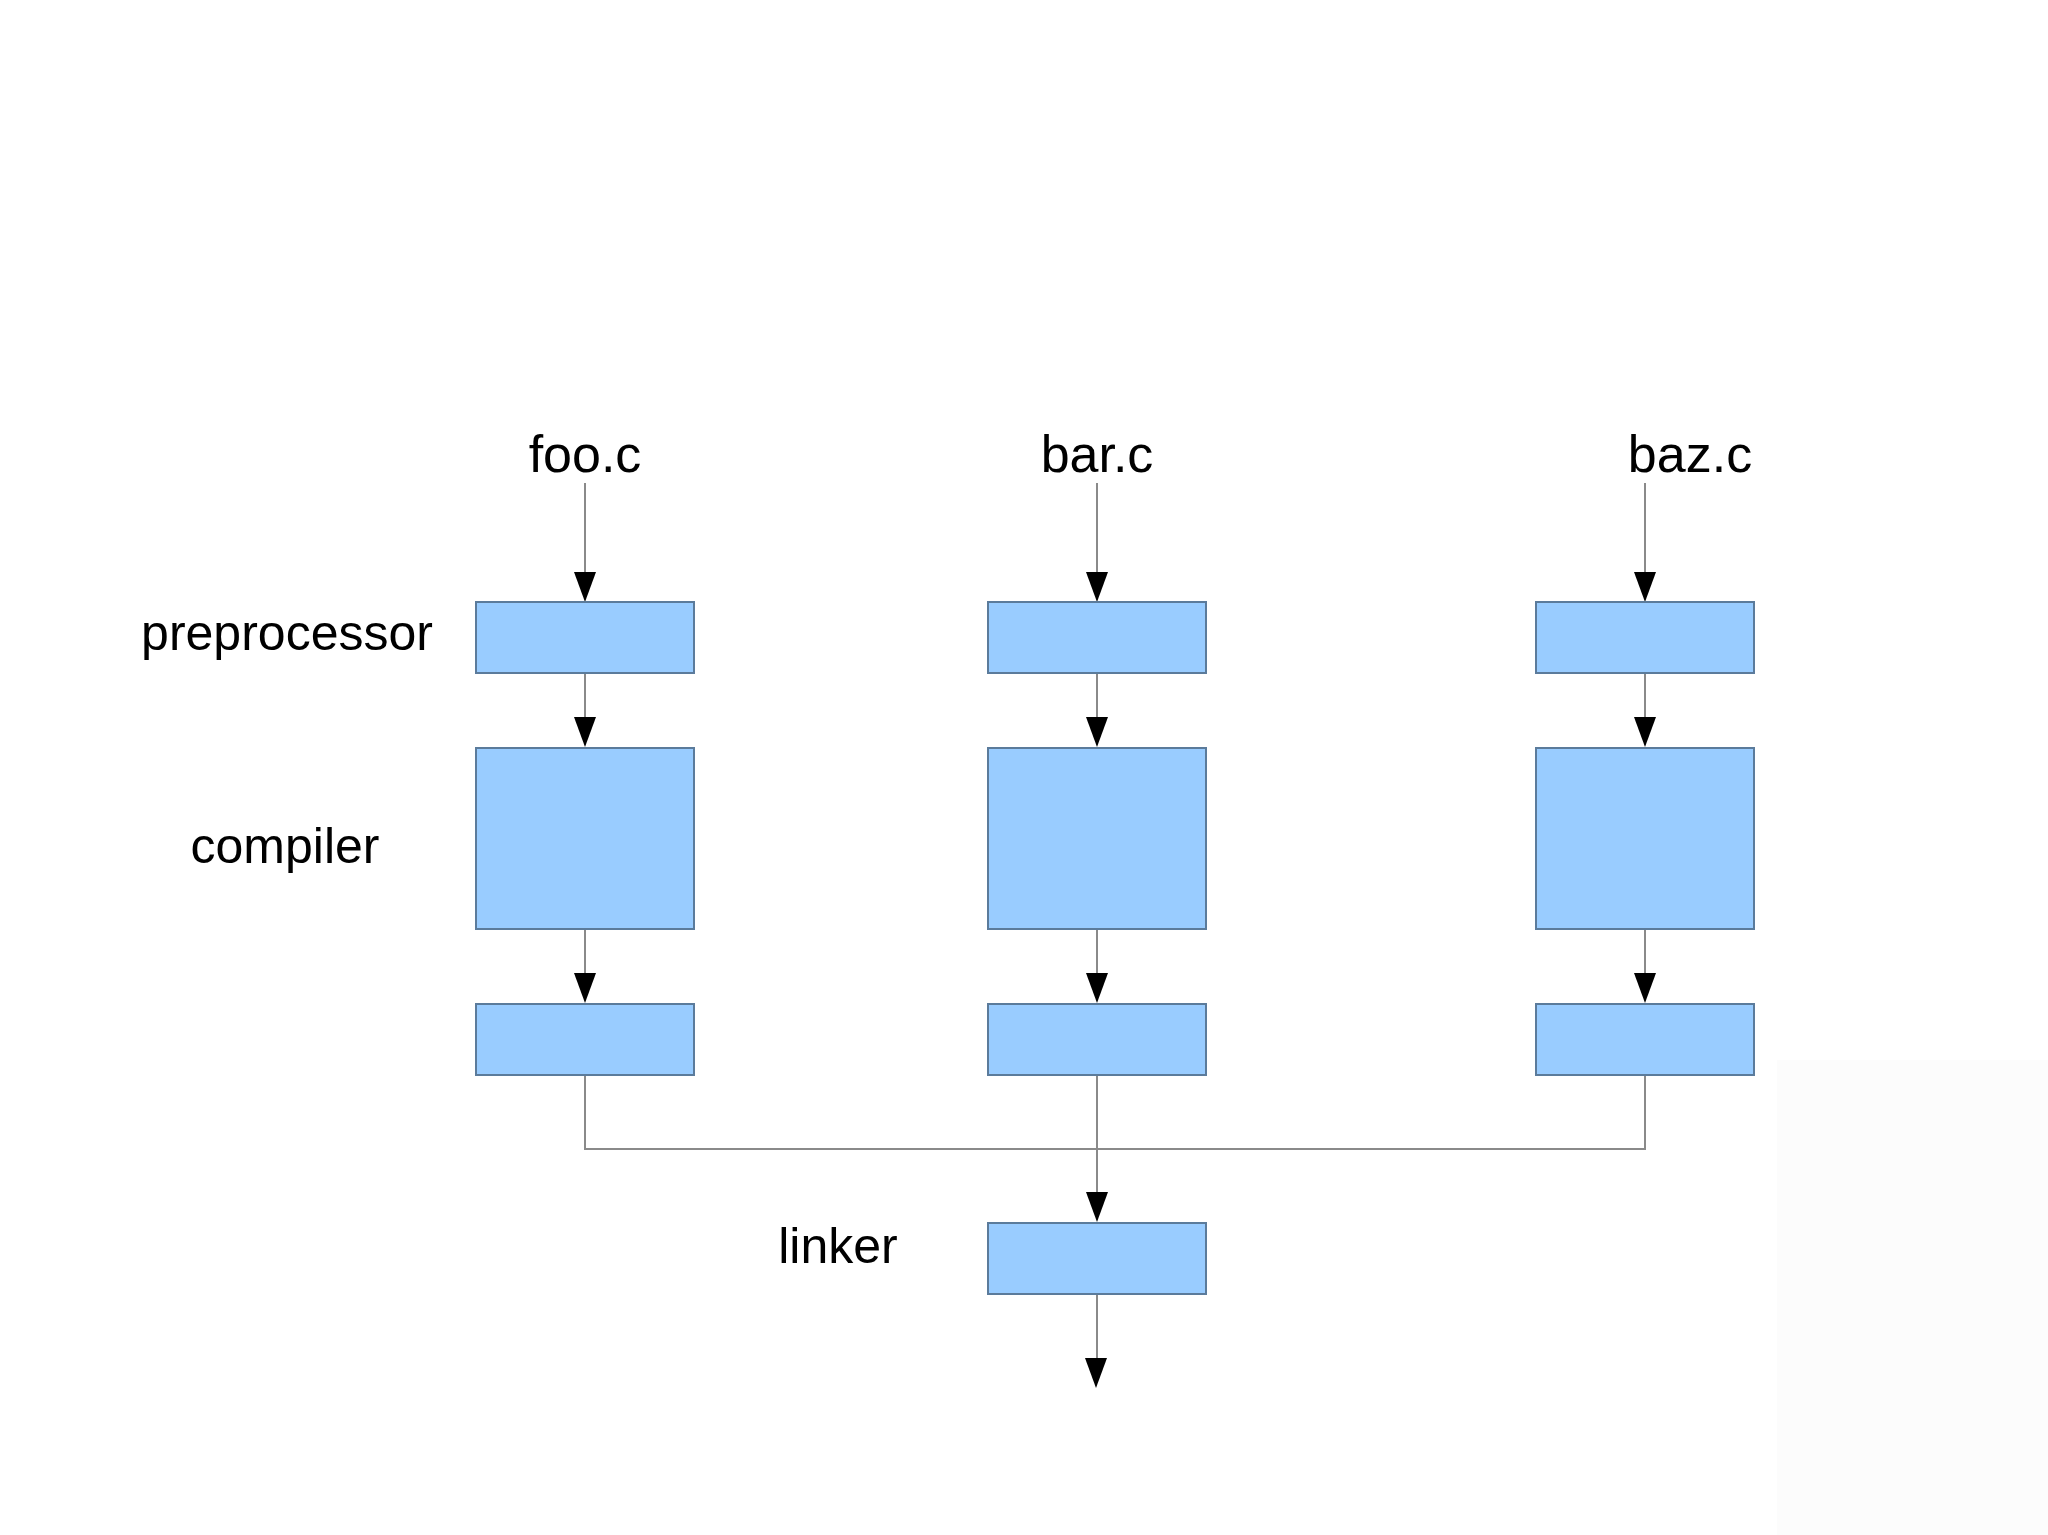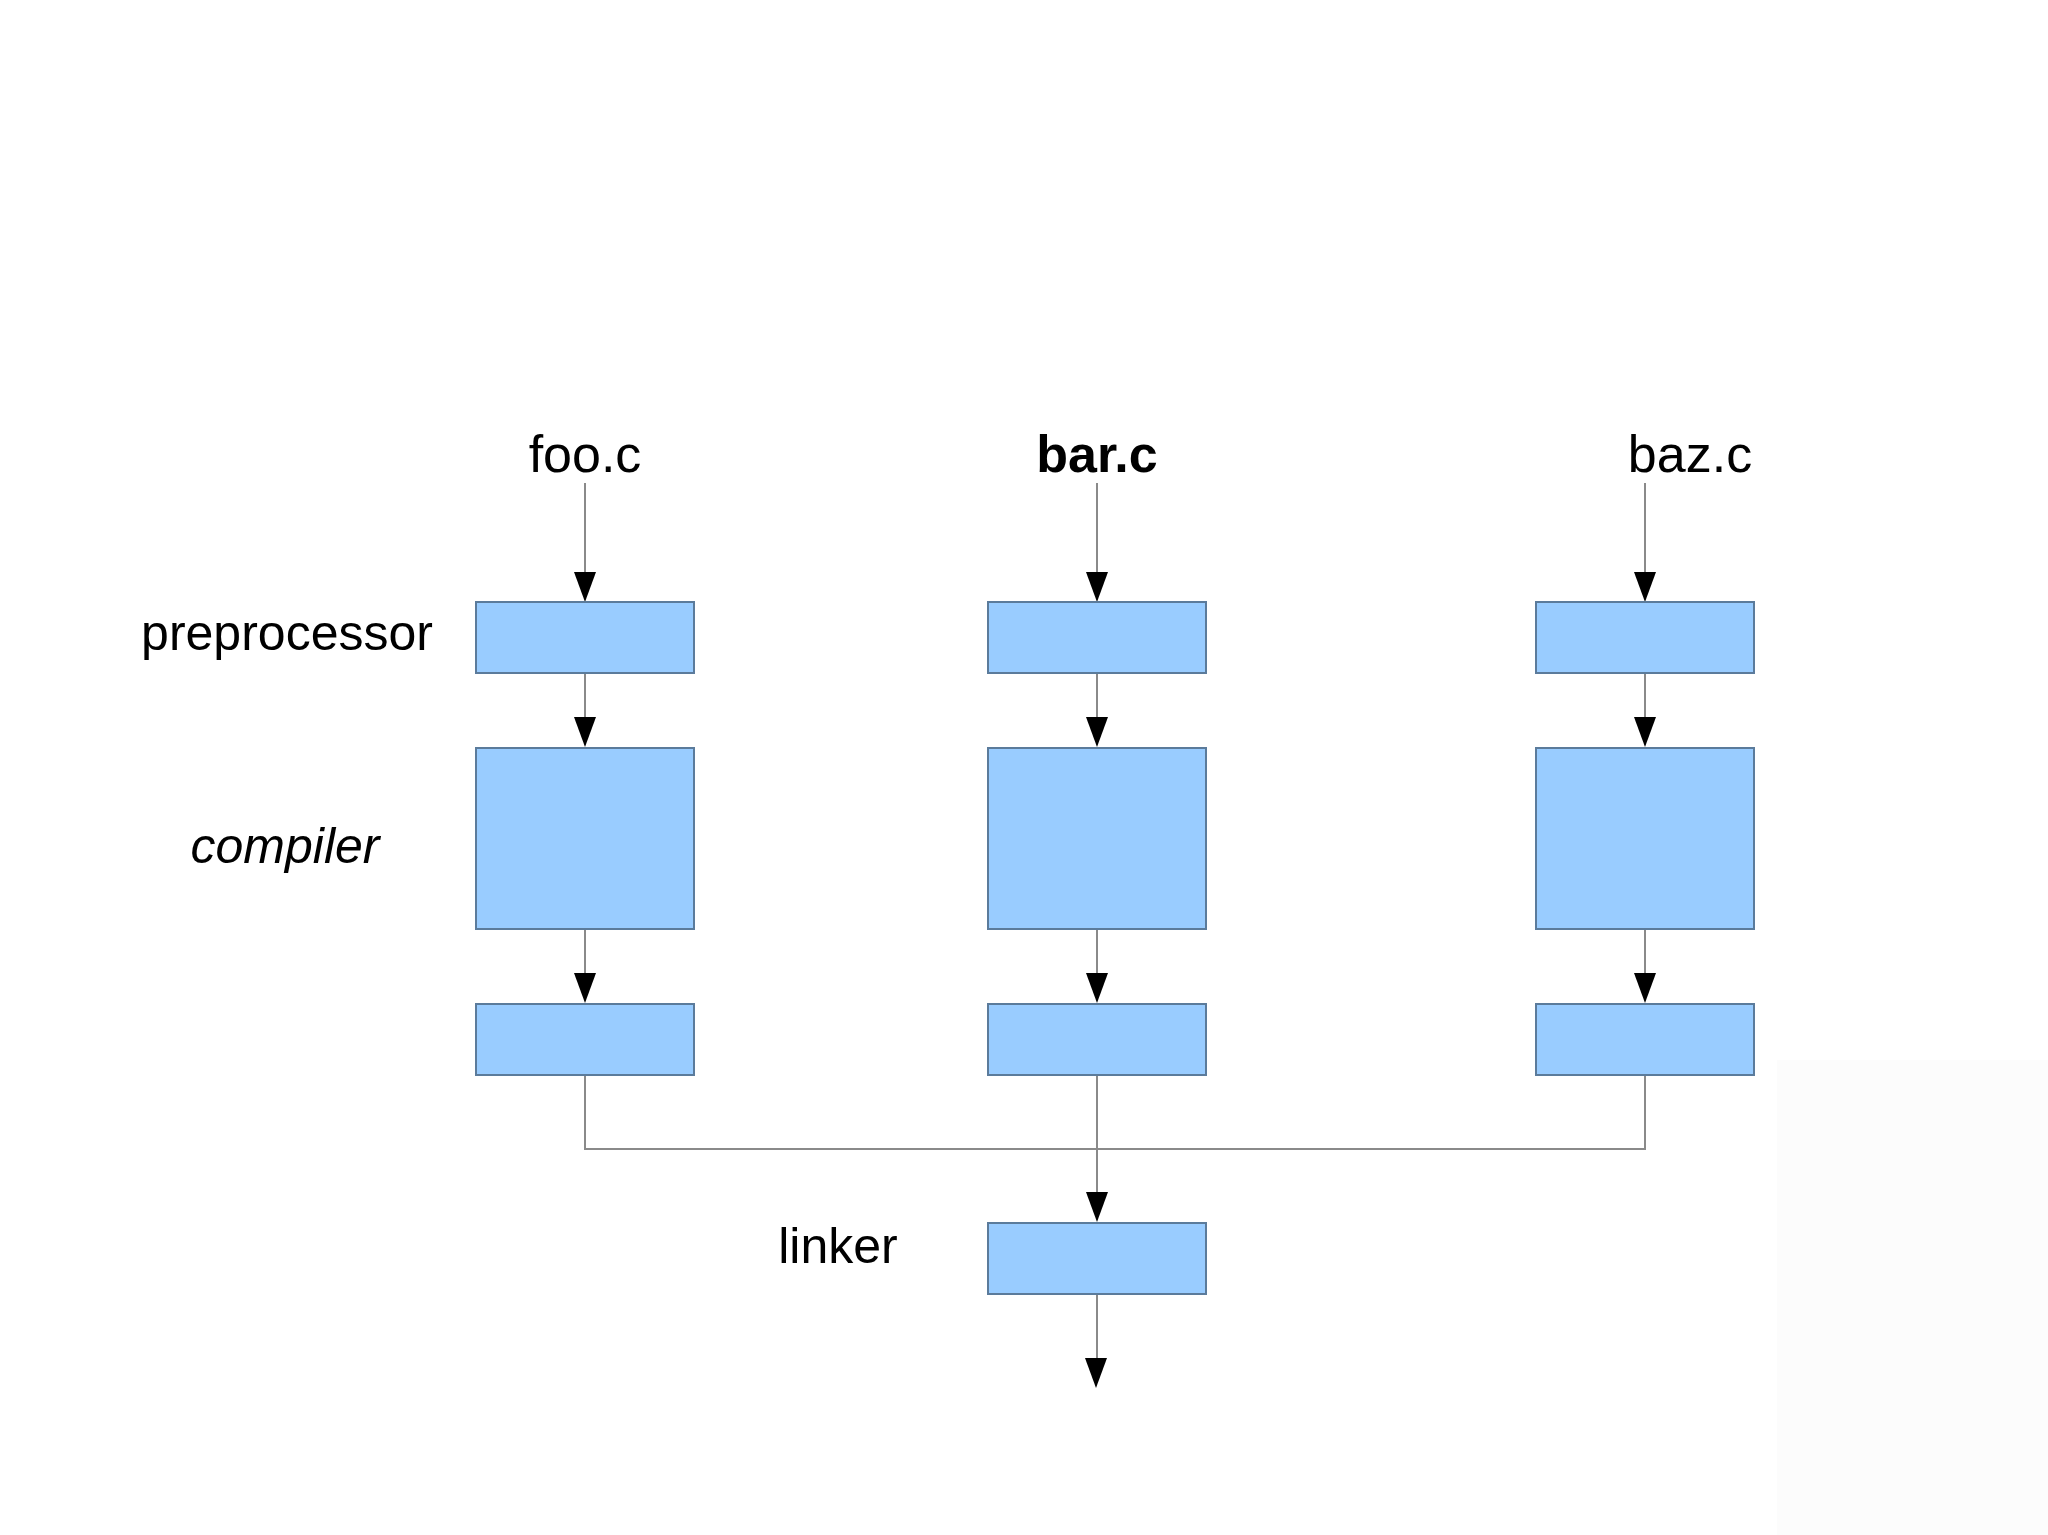--- a/index.html
+++ b/index.html
@@ -54,25 +54,25 @@
   }
 </style>
 </head>
 <body>
 
 <div class="canvas">
 
   <div class="corner-shade"></div>
 
   <div class="file-label" style="left:585px;  top:426px;">foo.c</div>
-  <div class="file-label" style="left:1097px; top:426px;font-weight:bold;">bar.c</div>
+  <div class="file-label" style="left:1097px; top:426px;">bar.c</div>
   <div class="file-label" style="left:1645px; top:426px;margin-left:45px;">baz.c</div>
 
   <div class="stage-label" style="left:287px; top:606px;">preprocessor</div>
-  <div class="stage-label" style="left:285px; top:819px;font-style:italic;">compiler</div>
+  <div class="stage-label" style="left:285px; top:819px;">compiler</div>
   <div class="stage-label" style="left:838px; top:1219px;">linker</div>
 
   <div class="vline" style="left:584px; top:483px; height:91px;"></div>
   <div class="arrowhead" style="left:574px; top:572px;"></div>
   <div class="node node-sm" style="left:475px; top:601px;"></div>
 
   <div class="vline" style="left:584px; top:674px; height:45px;"></div>
   <div class="arrowhead" style="left:574px; top:717px;"></div>
   <div class="node node-lg" style="left:475px; top:747px;"></div>
 

